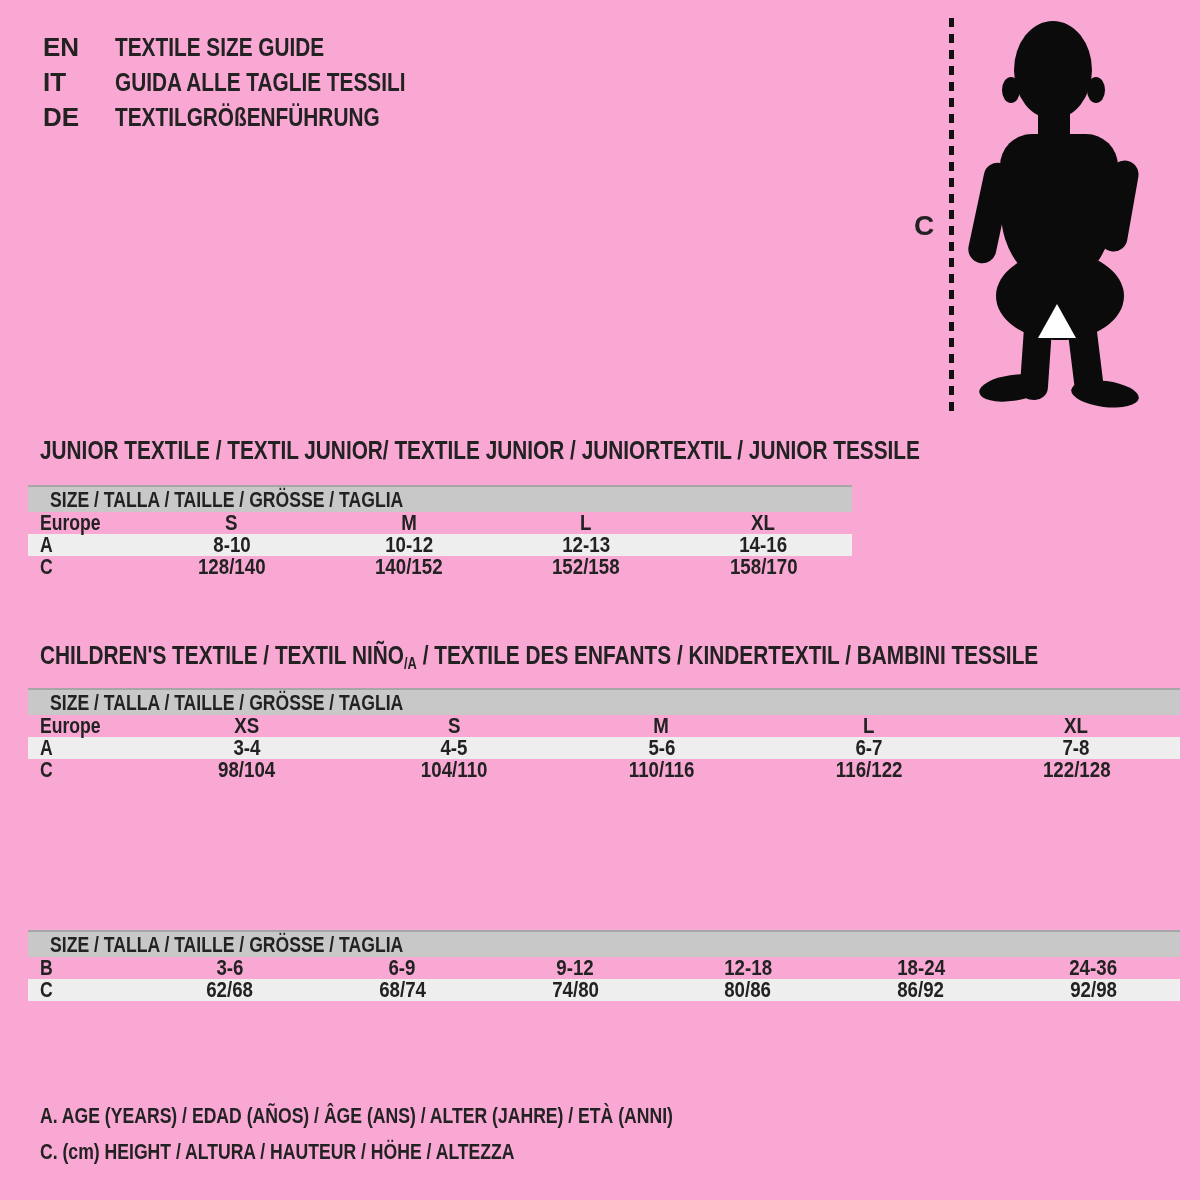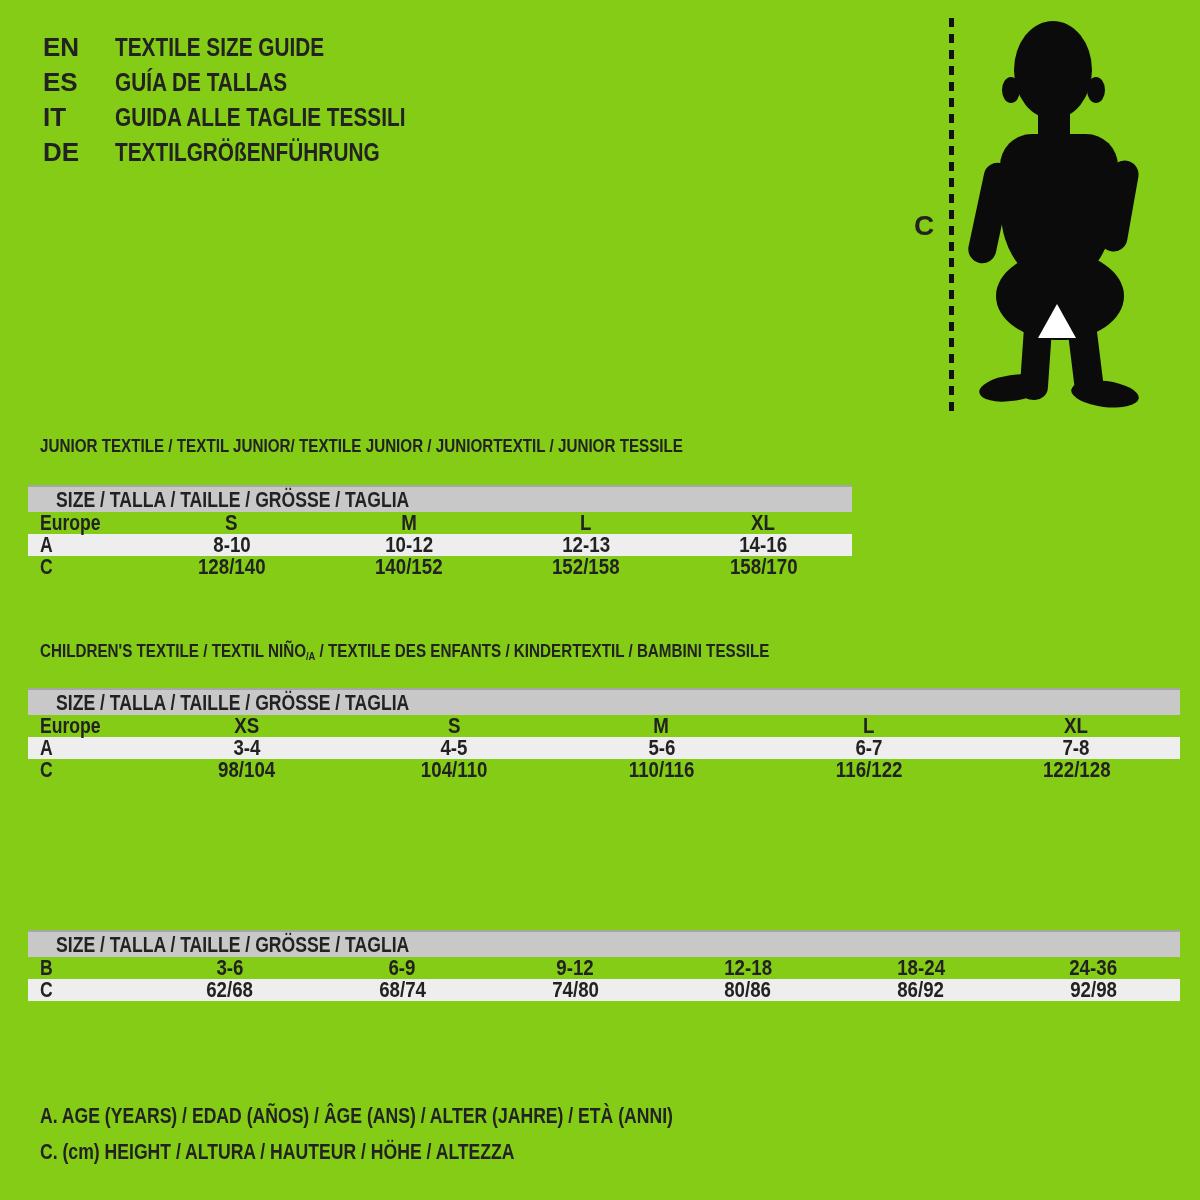--- a/index.html
+++ b/index.html
@@ -1,69 +1,65 @@
 <!DOCTYPE html>
 <html><head>
 <meta charset="utf-8">
 <style>
   html,body {margin:0; padding:0; background:#ffffff;}
   .page {
-    position:relative; width:1200px; height:1200px; background:#84cc16;
+    position:relative; width:1200px; height:1200px; background:#f9a8d4;
     font-family:"Liberation Sans", sans-serif; font-weight:bold; color:#222222;
     overflow:hidden;
   }
   .cond {display:inline-block; transform:scaleX(0.8); transform-origin:0 50%; white-space:nowrap;}
   .cellc {display:inline-block; transform:scaleX(0.85); transform-origin:50% 50%; white-space:nowrap;}
 
   
   .langs {position:absolute; left:43px; top:30px;}
   .lang-row {display:flex; height:35px; line-height:35px; font-size:26px;}
   .lang-code {width:72px;}
 
   
   .measure-label {position:absolute; left:914px; top:210px; font-size:28px;}
   .dash-line {position:absolute; left:949px; top:18px; width:5px; height:400px;
     background:repeating-linear-gradient(to bottom, #111 0px, #111 9px, transparent 9px, transparent 16px);}
   .toddler {position:absolute; left:968px; top:16px;}
 
   
-  .heading {position:absolute; left:40px; font-size:19px; white-space:nowrap;}
+  .heading {position:absolute; left:40px; font-size:26px; white-space:nowrap;}
   .h-junior {top:435px;}
   .h-children {top:640px;}
   .h-babies {top:849px; line-height:32px;}
   .subscr {font-size:0.62em; vertical-align:-0.28em;}
 
   
   .size-table {position:absolute; left:28px;}
   .tbl-junior {top:485px; width:824px;}
   .tbl-children {top:688px; width:1152px;}
   .tbl-babies {top:930px; width:1152px;}
   .t-header {height:27px; border-top:2px solid #a6a6a6; background:#c8c8c8;
-    display:flex; align-items:center; font-size:22px; padding-left:28px; box-sizing:border-box;}
+    display:flex; align-items:center; font-size:22px; padding-left:22px; box-sizing:border-box;}
   .t-row {display:flex; height:22px; align-items:center; font-size:22px;}
   .t-row.striped {background:#eeeeee;}
   .t-lbl {width:115px; padding-left:12px; box-sizing:border-box;}
   .t-cell {flex:1; text-align:center;}
 
   
   .footnotes {position:absolute; left:40px; top:1070px; font-size:22px; line-height:36px;margin-top:28px;}
 </style>
 </head>
 <body>
 
 <div class="page">
 
   <div class="langs">
     <div class="lang-row">
       <span class="lang-code">EN</span>
       <span class="cond">TEXTILE SIZE GUIDE</span>
-    </div>
-    <div class="lang-row">
-      <span class="lang-code">ES</span>
-      <span class="cond">GUÍA DE TALLAS</span>
     </div>
     <div class="lang-row">
       <span class="lang-code">IT</span>
       <span class="cond">GUIDA ALLE TAGLIE TESSILI</span>
     </div>
     <div class="lang-row">
       <span class="lang-code">DE</span>
       <span class="cond">TEXTILGRÖßENFÜHRUNG</span>
     </div>
   </div>

